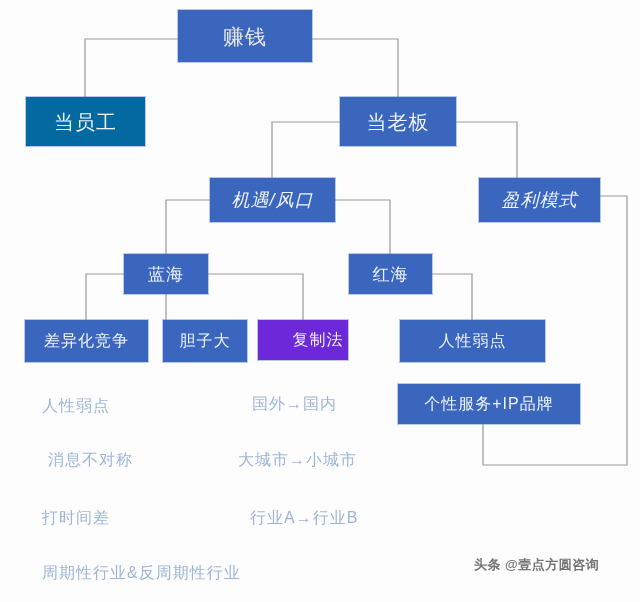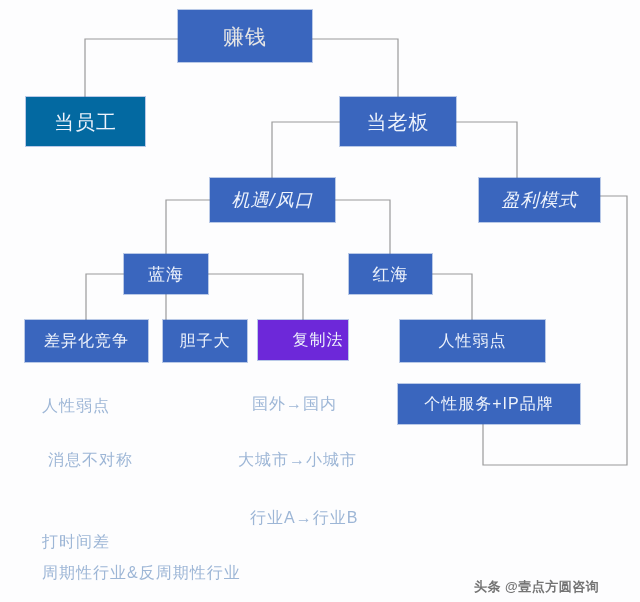--- a/index.html
+++ b/index.html
@@ -117,22 +117,22 @@
       <div class="node lvl5" style="left: 400px; top: 320px; width: 145px; height: 42px; background: rgb(58, 102, 190); color: rgb(238, 243, 252);">
         <span>人性弱点</span>
       </div>
       <div class="node lvl5" style="left: 398px; top: 384px; width: 182px; height: 40px; background: rgb(58, 102, 190); color: rgb(238, 243, 252);">
         <span>个性服务+IP品牌</span>
       </div>
     </div>
   <div id="notes-layer">
       <div class="note" style="left: 42px; top: 398px; color: rgb(157, 182, 214);">人性弱点</div>
       <div class="note" style="left: 48px; top: 452px; color: rgb(157, 182, 214);">消息不对称</div>
-      <div class="note" style="left: 42px; top: 510px; color: rgb(157, 182, 214); margin-top: 24px;">打时间差</div>
+      <div class="note" style="left: 42px; top: 510px; color: rgb(157, 182, 214);">打时间差</div>
       <div class="note" style="left: 42px; top: 565px; color: rgb(157, 182, 214);">周期性行业&amp;反周期性行业</div>
       <div class="note" style="left: 252px; top: 396px; color: rgb(157, 182, 214);">国外→国内</div>
       <div class="note" style="left: 238px; top: 452px; color: rgb(157, 182, 214);">大城市→小城市</div>
       <div class="note" style="left: 250px; top: 510px; color: rgb(157, 182, 214);">行业A→行业B</div>
     </div>
 
-  <div class="watermark" style="left: 474px; top: 578px; text-align: center;">头条 @壹点方圆咨询</div>
+  <div class="watermark" style="left: 474px; top: 556px; text-align: center;">头条 @壹点方圆咨询</div>
 
 </div>
 
 </body></html>

